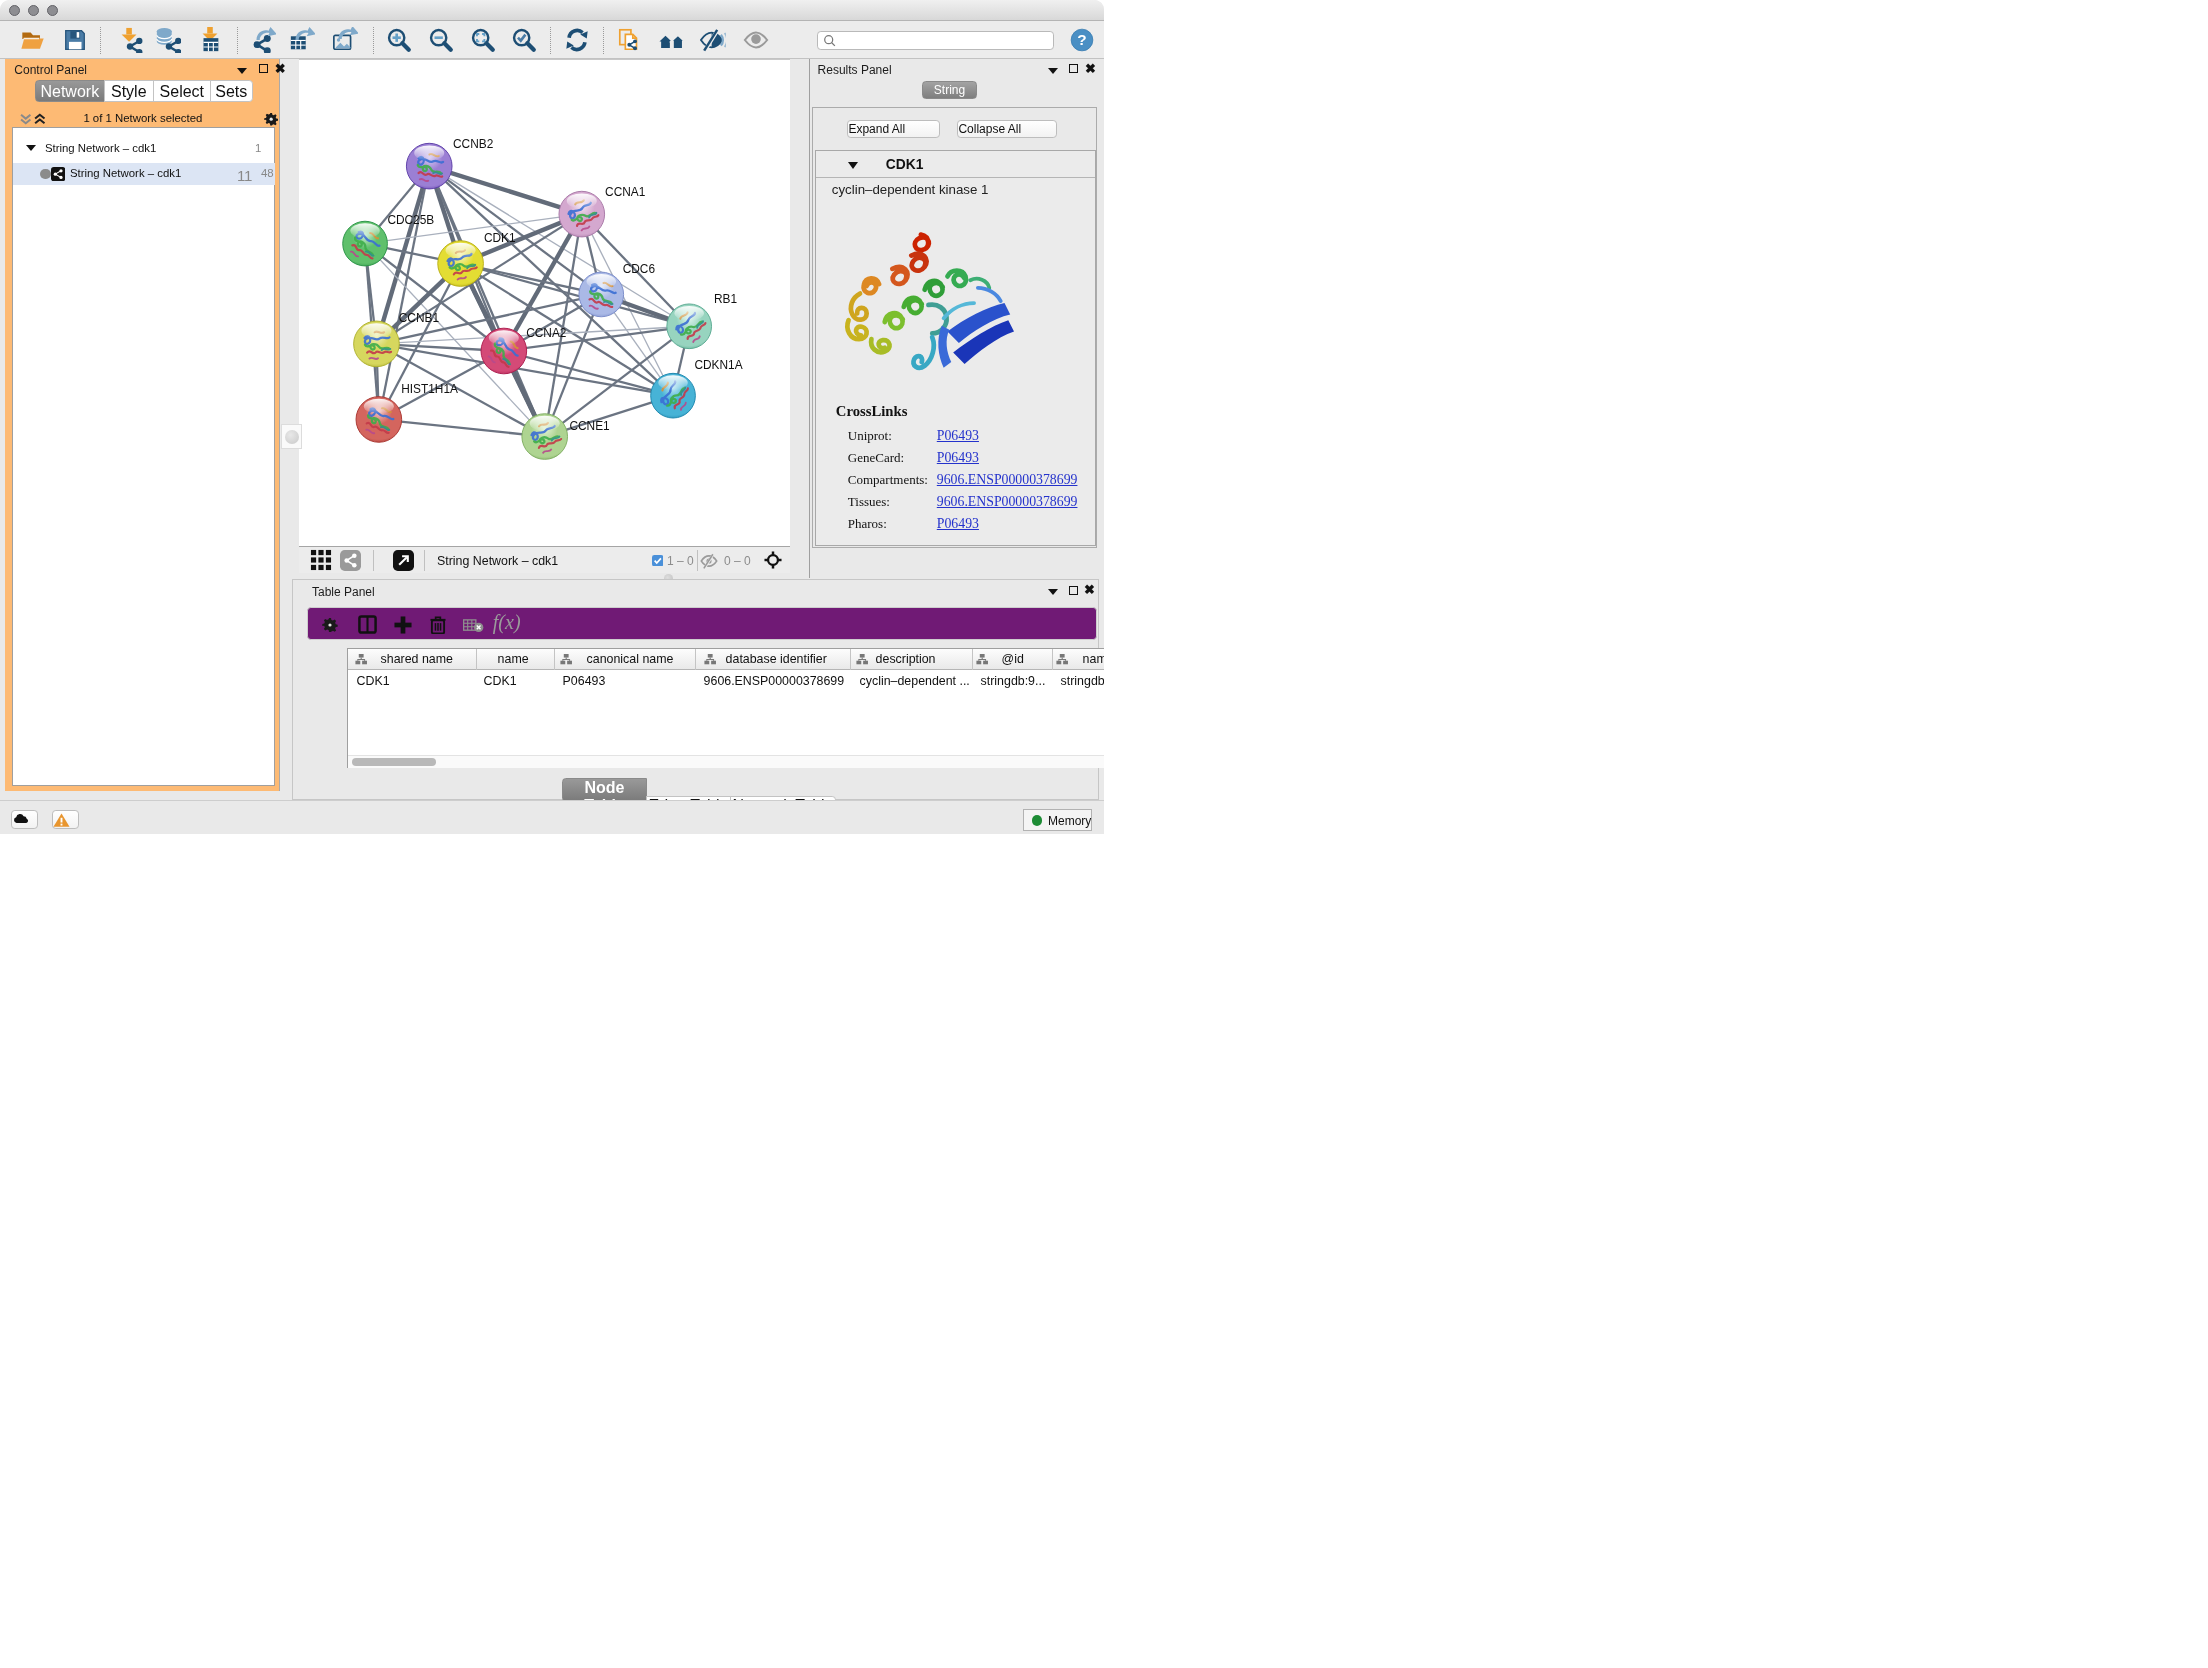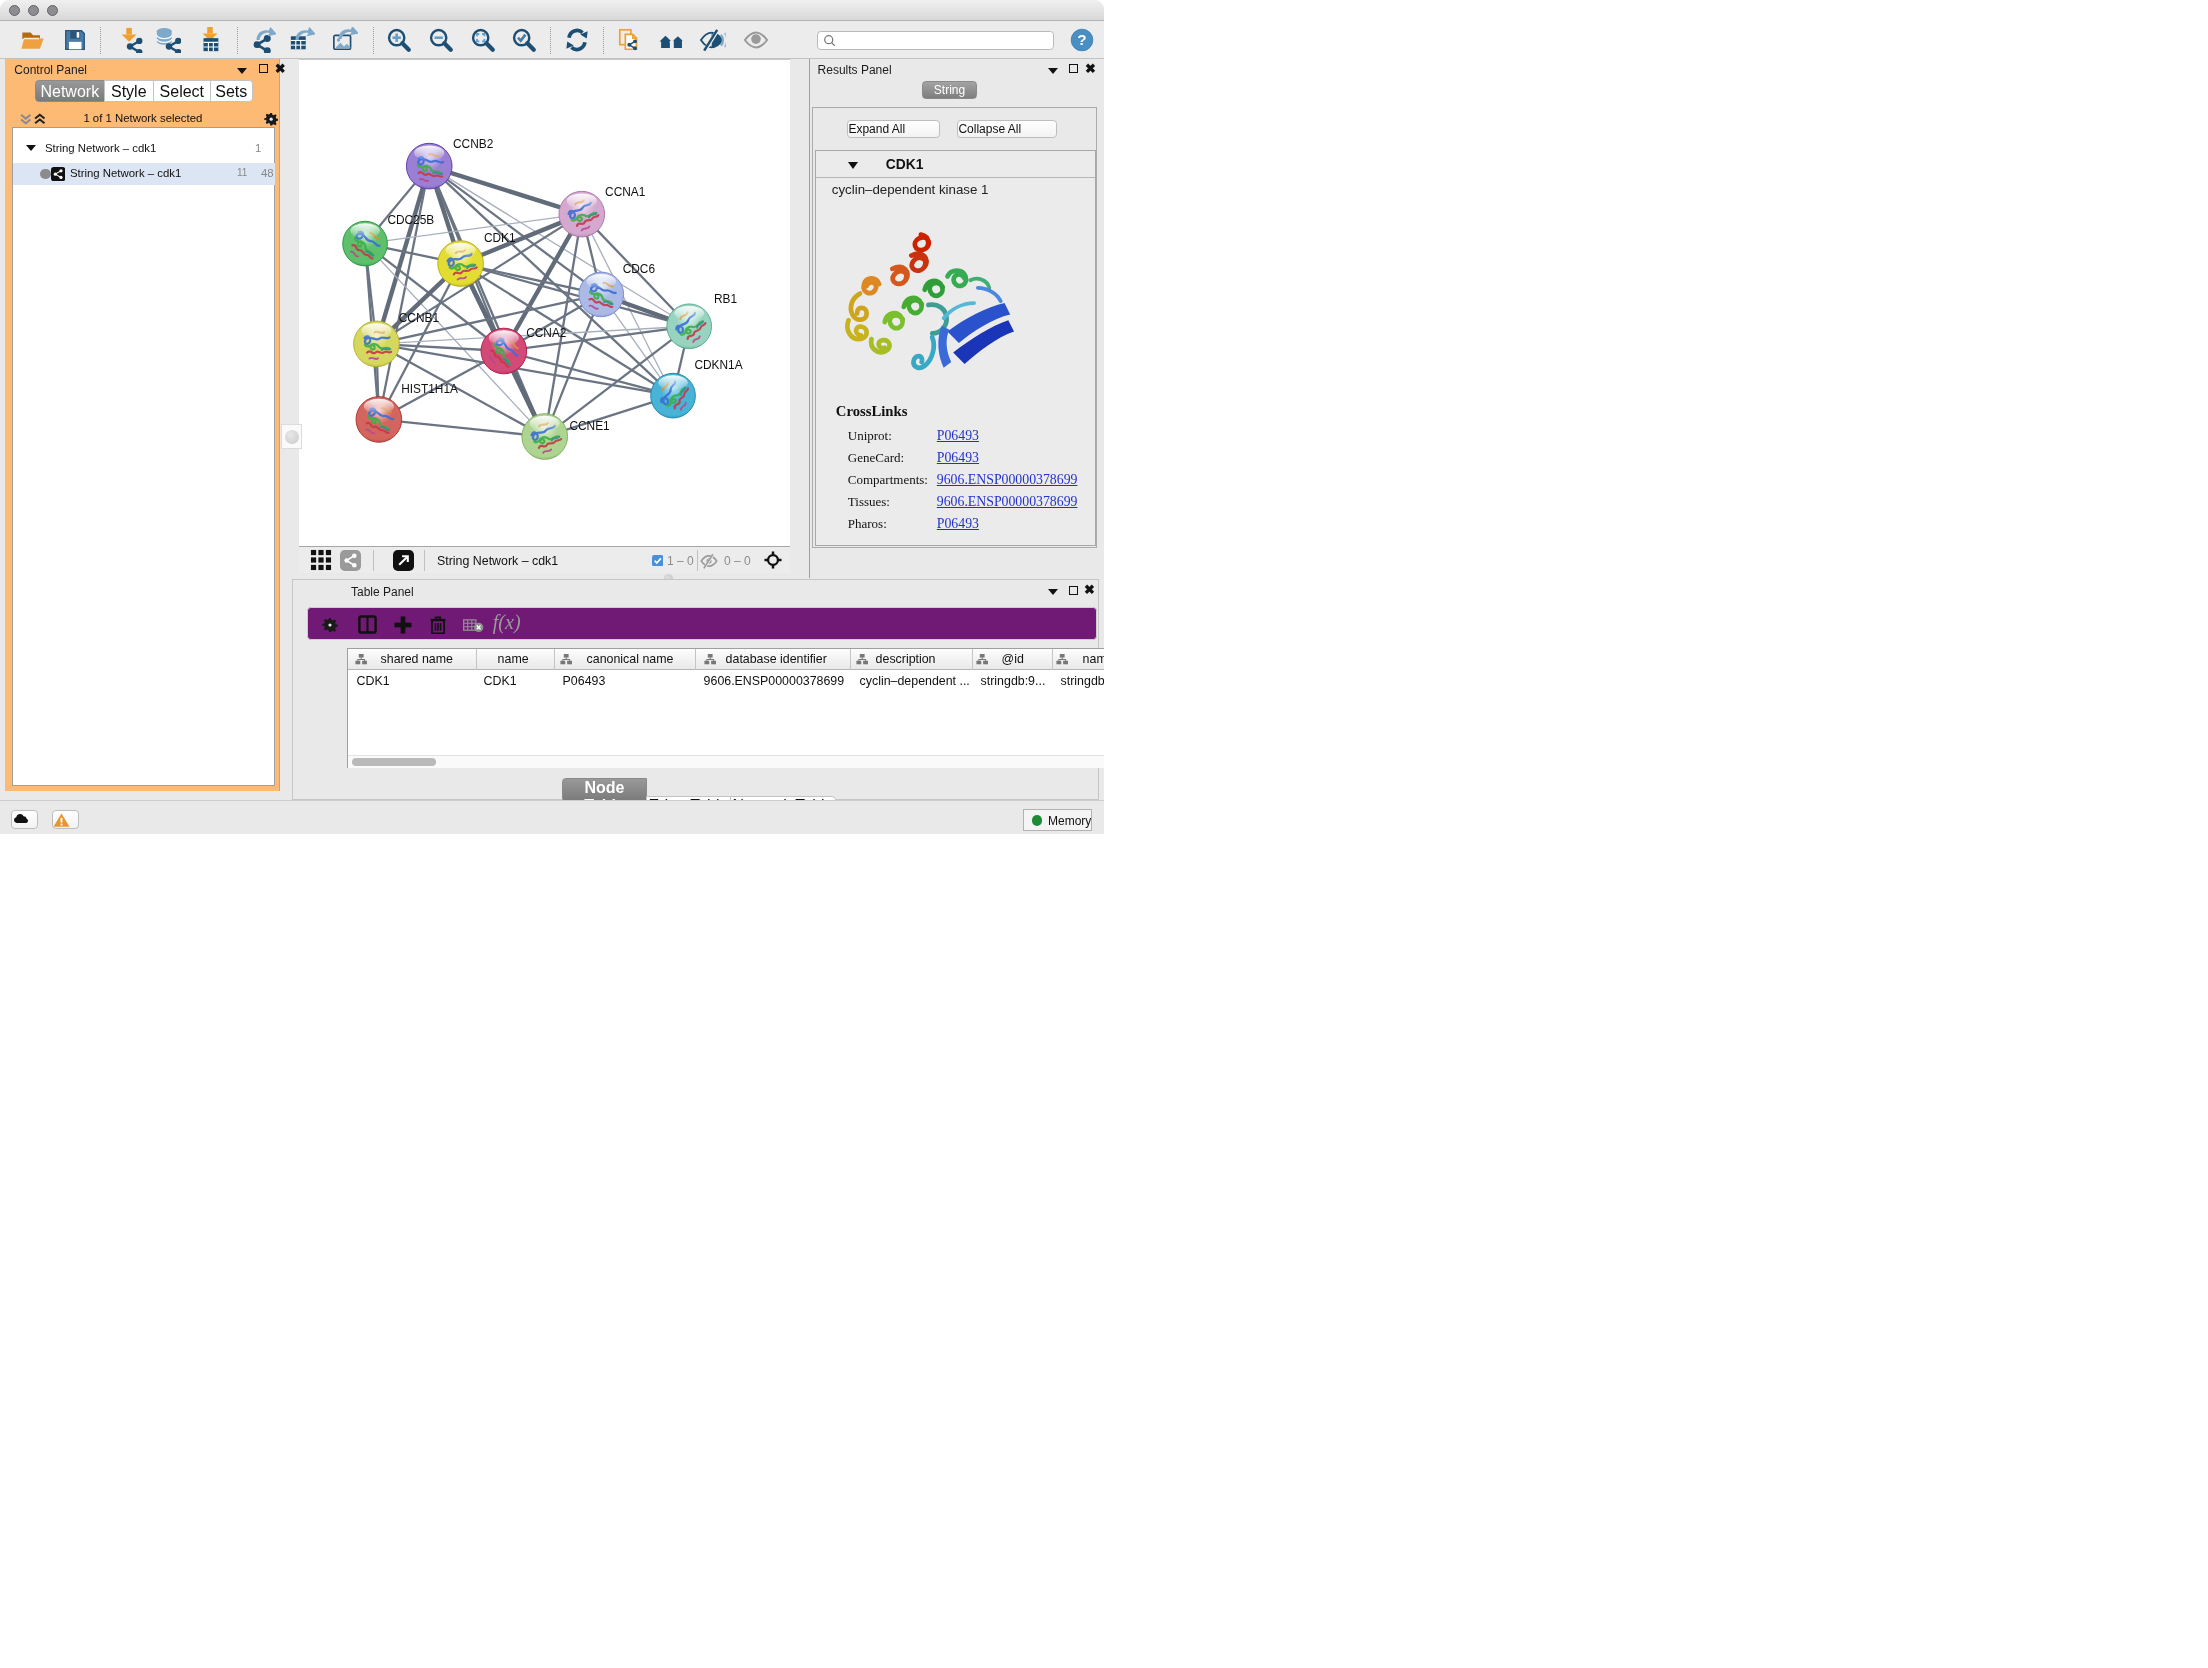--- a/index.html
+++ b/index.html
@@ -266,21 +266,21 @@
               <circle cx="10.5" cy="4" r="1.7"></circle>
               <circle cx="4.5" cy="7.5" r="1.7"></circle>
               <circle cx="10.5" cy="11" r="1.7"></circle>
             </g>
             <g stroke="#fff" stroke-width="1.1">
               <line x1="4.5" y1="7.5" x2="10.5" y2="4"></line>
               <line x1="4.5" y1="7.5" x2="10.5" y2="11"></line>
             </g>
           </svg>
       <div class="abs" style="left:57px;top:3.8px;font-size:11.4px;color:#111;">String Network – cdk1</div>
-      <div class="abs" style="left:224px;top:3.8px;font-size:10px;color:#888;">11</div>
+      <div class="abs" style="left:224px;top:3.8px;font-size:15px;color:#888;">11</div>
       <div class="abs" style="left:248px;top:3.8px;font-size:11.4px;color:#888;">48</div>
     </div>
   </div>
 
   <div class="abs" style="left:276px;top:365px;width:21px;height:25px;background:#fafafa;border:1px solid #dcdcdc;z-index:5;">
     <div class="abs" style="left:2.9px;top:4.8px;width:14.3px;height:14.3px;border-radius:50%;background:radial-gradient(circle at 40% 35%,#e8e8e8,#c9c9c9);"></div>
   </div>
 </div>
 
 <div class="abs" style="left:299px;top:59px;width:491px;height:513px;background:#fff;border-top:1px solid #c8c8c8;">
@@ -622,21 +622,21 @@
         <div>GeneCard:<span style="position:absolute;left:89px;font-size:13.8px;"><a class="lnk">P06493</a></span></div>
         <div>Compartments:<span style="position:absolute;left:89px;font-size:13.8px;"><a class="lnk">9606.ENSP00000378699</a></span></div>
         <div>Tissues:<span style="position:absolute;left:89px;font-size:13.8px;"><a class="lnk">9606.ENSP00000378699</a></span></div>
         <div>Pharos:<span style="position:absolute;left:89px;font-size:13.8px;"><a class="lnk">P06493</a></span></div>
       </div>
     </div>
   </div>
 </div>
 
 <div class="abs" style="left:292px;top:579px;width:807px;height:221px;background:#e9e9e9;border:1px solid #c6c6c6;">
-  <div class="ptitle abs" style="left:19px;top:4.8px;margin-left:39px;">Table Panel</div>
+  <div class="ptitle abs" style="left:19px;top:4.8px;">Table Panel</div>
   <div class="abs" style="left:755px;top:9px;">
         <div class="tri-d"></div>
       </div>
   <div class="abs" style="left:776px;top:5.7px;">
         <div class="sqr"></div>
       </div>
   <div class="abs xx" style="left:791px;top:5.2px;">✖</div>
 
   <div class="abs" style="left:13.8px;top:27px;width:790px;height:33px;background:#701a75;border:1px solid #cdcdcd;border-radius:3.8px;">
     <svg width="16" height="16" viewBox="0 0 16 16" style="position:absolute;left:14.3px;top:8.6px">

